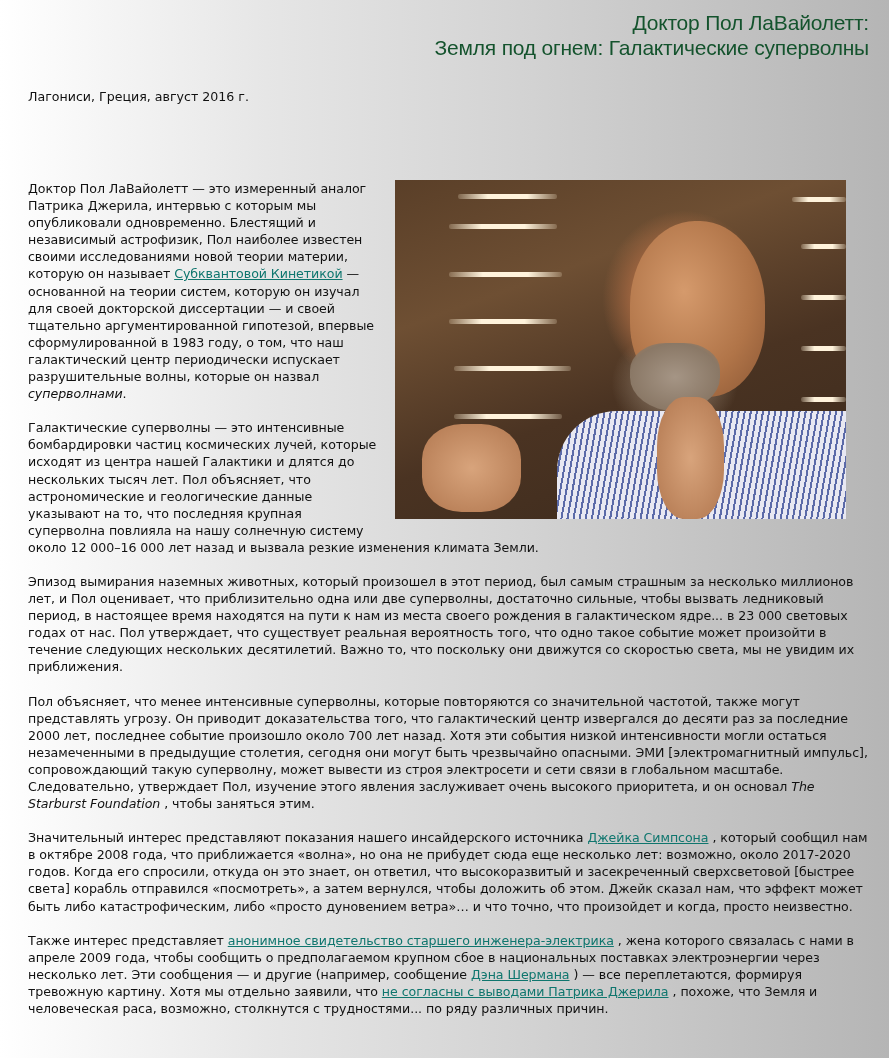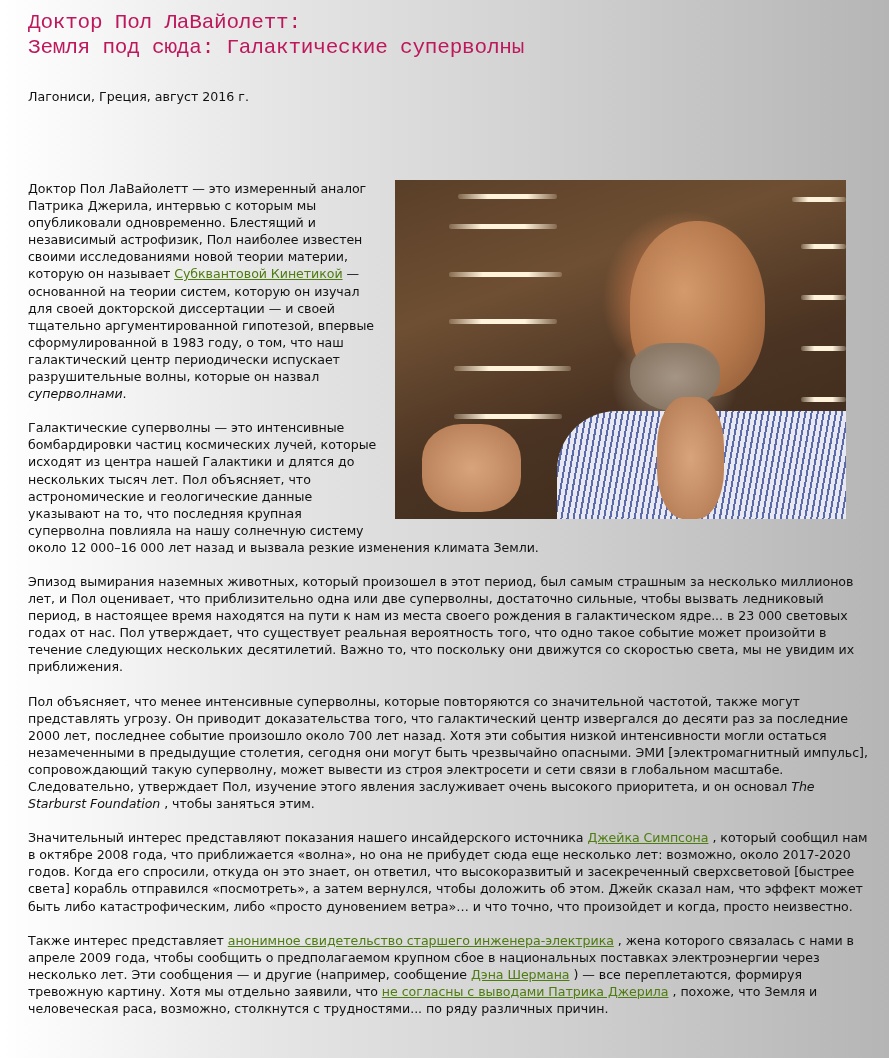--- a/index.html
+++ b/index.html
@@ -11,27 +11,28 @@
       font-family: "DejaVu Sans", sans-serif;
       color: #111111;
     }
     .page {
       position: relative;
       padding: 10px 20px 0 28px;
       box-sizing: border-box;
       width: 889px;
     }
     .title {
-      font-family: Liberation Mono, monospace;
-      color: #be185d;
+      font-family: Liberation Sans, sans-serif;
+      color: #14532d;
       font-size: 21px;
       line-height: 25px;
       font-weight: normal;
       margin: 0;
       letter-spacing: -0.2px;
+      text-align: right;
     }
     .dateline {
       font-size: 12.6px;
       line-height: 17px;
       margin: 28px 0 0 0;
     }
     .article {
       margin-top: 75px;
       font-size: 12.6px;
       line-height: 17.1px;
@@ -84,32 +85,32 @@
       height: 20%;
       border-radius: 40% 40% 50% 50%;
       background: radial-gradient(ellipse, #a59585 0%, #8a7866 70%, rgba(120,100,80,0) 100%);
     }
     .photo .hand {
       position: absolute;
       border-radius: 40%;
       background: radial-gradient(ellipse, #d8a47c 0%, #b98058 80%);
     }
     a.link {
-      color: #4d7c0f;
+      color: #0f766e;
       text-decoration: underline;
     }
     em { font-style: italic; }
   </style>
 </head>
 <body>
 
 <div class="page">
   <h1 class="title">
     <span>Доктор Пол ЛаВайолетт:</span><br>
-    <span>Земля под сюда: Галактические суперволны</span>
+    <span>Земля под огнем: Галактические суперволны</span>
   </h1>
   <p class="dateline">Лагониси, Греция, август 2016 г.</p>
 
   <div class="article">
     <div class="photo" title="Доктор Пол ЛаВайолетт во время интервью">
       <div class="blind" style="left:14%; top:4%; width:22%;"></div>
       <div class="blind" style="left:12%; top:13%; width:24%;"></div>
       <div class="blind" style="left:12%; top:27%; width:25%;"></div>
       <div class="blind" style="left:12%; top:41%; width:24%;"></div>
       <div class="blind" style="left:13%; top:55%; width:26%;"></div>

